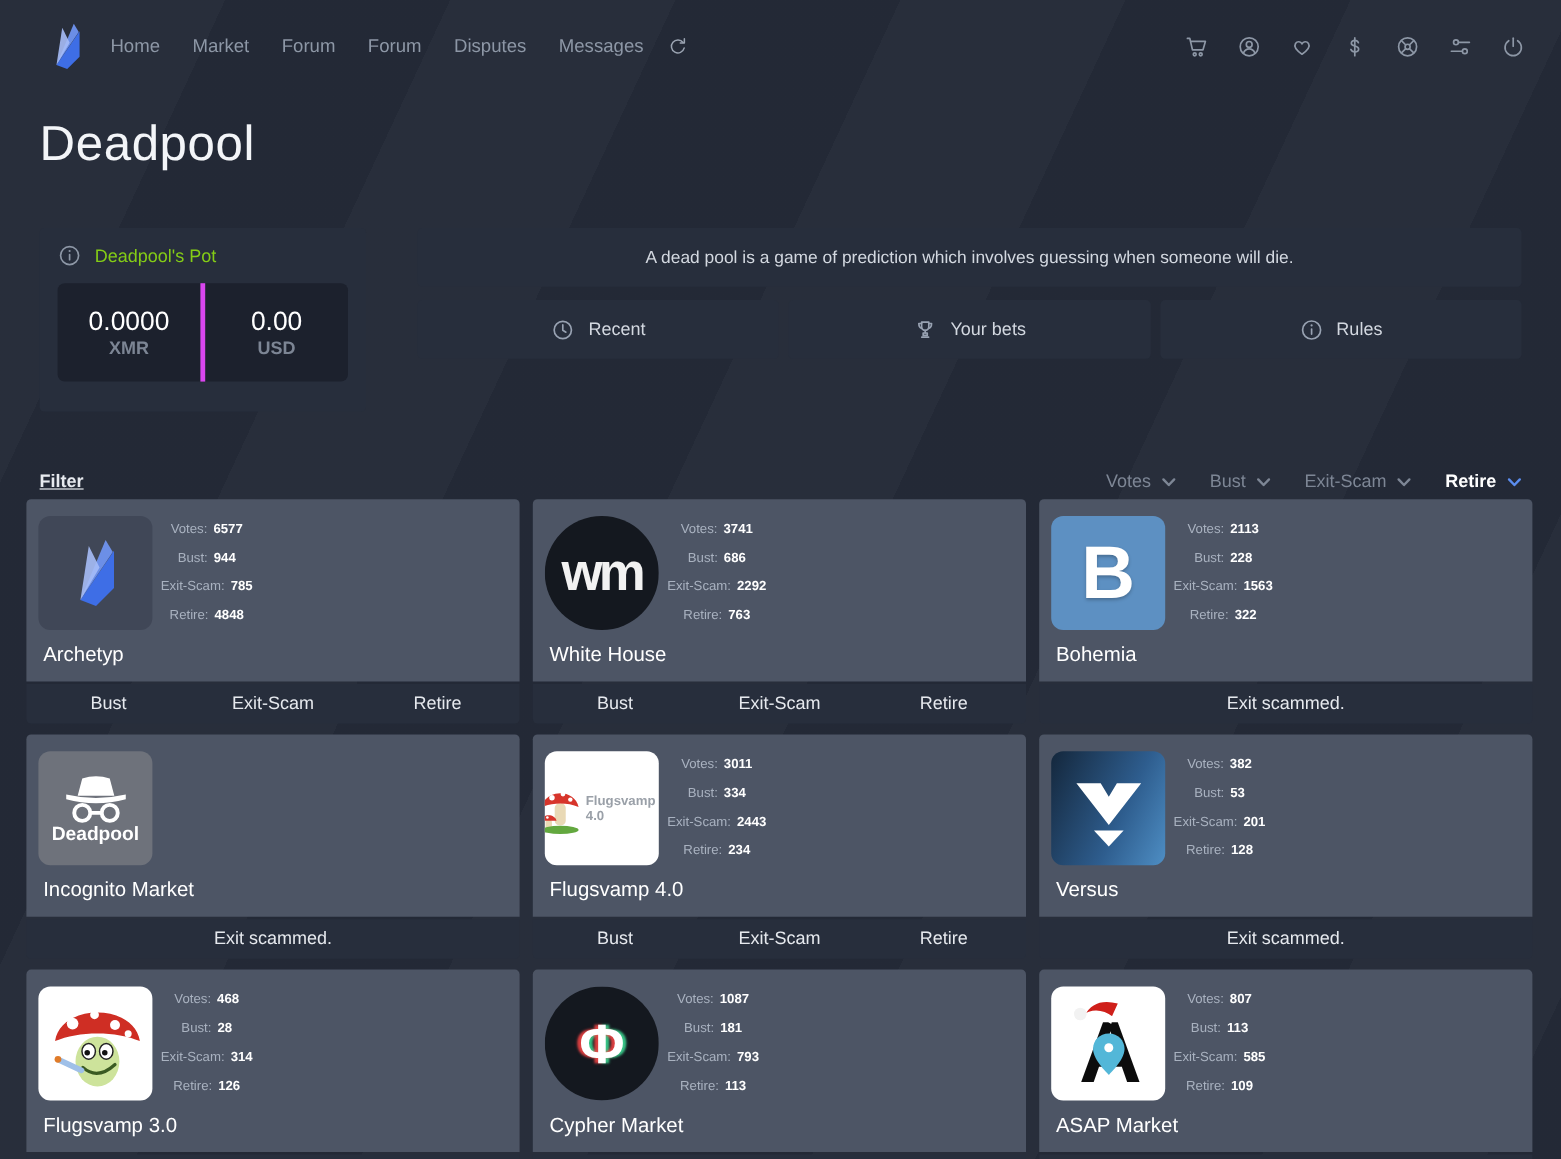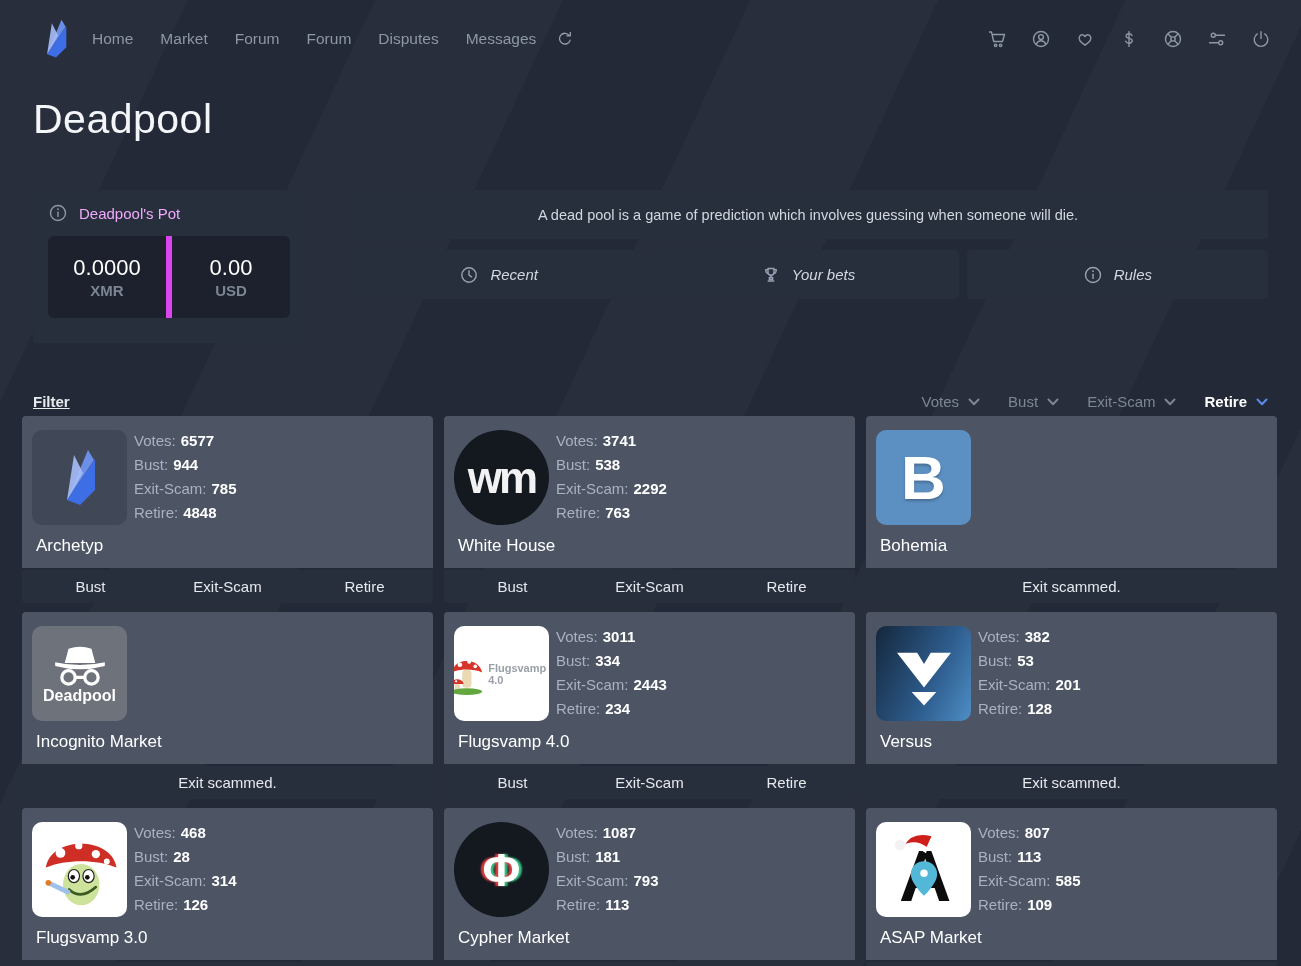--- a/index.html
+++ b/index.html
@@ -23,34 +23,34 @@
   .nav-spacer { flex:1; }
   .nav-icons { display:flex; align-items:center; gap:24px; color:#8d97a6; }
   .nav-icons .nicon { cursor:pointer; display:flex; align-items:center; }
 
   
   .page-title { margin:30px 0 0 33px; font-size:41px; font-weight:300; color:#f3f5f8; letter-spacing:0.5px; line-height:46px; }
 
   
   .top-row { display:flex; margin:48px 33px 0 33px; gap:43px; }
   .pot-card { width:272px; height:153px; background:#272e3c; border-radius:4px; padding:13px 15px; flex:none; }
-  .pot-head { display:flex; align-items:center; gap:11px; color:#f0abfc; font-size:15px; }
+  .pot-head { display:flex; align-items:center; gap:11px; color:#84cc16; font-size:15px; }
   .pot-head .picon { color:#8d97a6; }
   .pot-panel { margin-top:13px; height:82px; background:#1c212d; border-radius:6px; display:flex; }
   .pot-cell { flex:1; display:flex; flex-direction:column; align-items:center; justify-content:center; }
-  .pot-cell:first-child { border-right:6px solid #d946ef; }
+  .pot-cell:first-child { border-right:4px solid #d946ef; }
   .pot-value { color:#ffffff; font-size:22px; }
   .pot-currency { color:#7c8594; font-size:15px; font-weight:bold; margin-top:1px; }
 
   .right-col { flex:1; display:flex; flex-direction:column; }
   .banner { height:49px; background:#272e3c; border-radius:4px; display:flex; align-items:center; justify-content:center;
             color:#d3d8e0; font-size:14.5px; }
   .actions-row { display:flex; gap:8px; margin-top:11px; }
   .action-btn { flex:1; height:49px; background:#272e3c; border-radius:4px; display:flex; align-items:center; justify-content:center;
-                gap:11px; color:#d3d8e0; font-size:15px; cursor:pointer;font-style:italic; }
+                gap:11px; color:#d3d8e0; font-size:15px; cursor:pointer; }
   .action-btn .aicon { color:#98a2b2; display:flex; }
 
   
   .filter-row { display:flex; align-items:flex-end; justify-content:space-between; margin:50px 33px 6px 33px; }
   .filter-label { font-size:15px; font-weight:bold; color:#e7eaef;text-decoration:underline; }
   .sorts { display:flex; align-items:center; gap:28px; }
   .sort { display:flex; align-items:center; gap:9px; color:#7d8695; font-size:15px; cursor:pointer; }
   .sort .chev { color:#7d8695; display:flex; }
   .sort.active { color:#ffffff; font-weight:bold; }
   .sort.active .chev { color:#5b8def; }
@@ -68,21 +68,21 @@
   .tile-versus { background:linear-gradient(115deg,#14273c 0%,#2e5d8e 60%,#4e8ec4 100%); }
   .circle-dark { width:95px; height:95px; border-radius:50%; background:#14181f; display:flex; align-items:center; justify-content:center; }
   .wm-text { color:#f2f2f2; font-size:44px; font-weight:bold; letter-spacing:-3px; line-height:1; }
   .b-text { color:#ffffff; font-size:62px; font-weight:bold; line-height:1; text-shadow:0 2px 3px rgba(0,0,0,0.25); }
   .incog-text { color:#ffffff; font-size:16px; font-weight:bold; line-height:1; }
   .phi-text { color:#ffffff; font-size:46px; font-weight:bold; line-height:1;
               text-shadow:-3px 0 2px rgba(255,70,70,0.85), 3px 0 2px rgba(70,255,170,0.75); }
   .fs4-wrap { display:flex; align-items:center; gap:4px; }
   .fs4-text { color:#9aa0a8; font-size:11px; font-weight:bold; }
 
-  .stats { position:absolute; left:112px; top:13px; font-size:15px; }
+  .stats { position:absolute; left:112px; top:13px; font-size:11px;text-align:center; }
   .stat-row { line-height:24px; }
   .stat-label { color:#a9b2c0; }
   .stat-value { color:#ffffff; font-weight:bold; margin-left:5px; }
   .market-name { position:absolute; left:14px; bottom:12px; color:#ffffff; font-size:17px; }
 
   .card-footer { margin-top:2px; height:33px; background:#272e3c; border-radius:0 0 4px 4px; }
   .footer-buttons { display:grid; grid-template-columns:repeat(3,1fr); height:100%; }
   .footer-btn { display:flex; align-items:center; justify-content:center; color:#e6e9ee; font-size:15px; cursor:pointer; }
   .scammed { display:flex; align-items:center; justify-content:center; height:100%; color:#e6e9ee; font-size:15px; }
 </style>
@@ -291,38 +291,44 @@
     </div>
     <div class="card">
       <div class="card-body">
         <div class="logo-tile">
           <div class="circle-dark">
             <span class="wm-text">wm</span>
           </div>
         </div>
         <div class="stats">
           <div class="stat-row"><span class="stat-label">Votes:</span><span class="stat-value">3741</span></div>
-          <div class="stat-row"><span class="stat-label">Bust:</span><span class="stat-value">538</span></div>
+          <div class="stat-row"><span class="stat-label">Bust:</span><span class="stat-value">686</span></div>
           <div class="stat-row"><span class="stat-label">Exit-Scam:</span><span class="stat-value">2292</span></div>
           <div class="stat-row"><span class="stat-label">Retire:</span><span class="stat-value">763</span></div>
         </div>
         <div class="market-name">White House</div>
       </div>
       <div class="card-footer">
         <div class="footer-buttons">
           <div class="footer-btn">Bust</div>
           <div class="footer-btn">Exit-Scam</div>
           <div class="footer-btn">Retire</div>
         </div>
       </div>
     </div>
     <div class="card">
       <div class="card-body">
         <div class="logo-tile tile-bohemia">
           <span class="b-text">B</span>
+        </div>
+        <div class="stats">
+          <div class="stat-row"><span class="stat-label">Votes:</span><span class="stat-value">2113</span></div>
+          <div class="stat-row"><span class="stat-label">Bust:</span><span class="stat-value">228</span></div>
+          <div class="stat-row"><span class="stat-label">Exit-Scam:</span><span class="stat-value">1563</span></div>
+          <div class="stat-row"><span class="stat-label">Retire:</span><span class="stat-value">322</span></div>
         </div>
         <div class="market-name">Bohemia</div>
       </div>
       <div class="card-footer">
         <div class="scammed">Exit scammed.</div>
       </div>
     </div>
     <div class="card">
       <div class="card-body">
         <div class="logo-tile tile-incognito">

